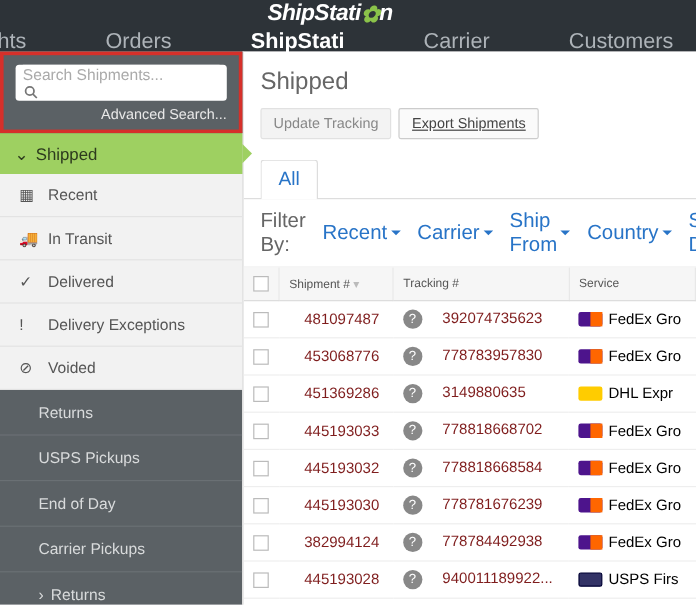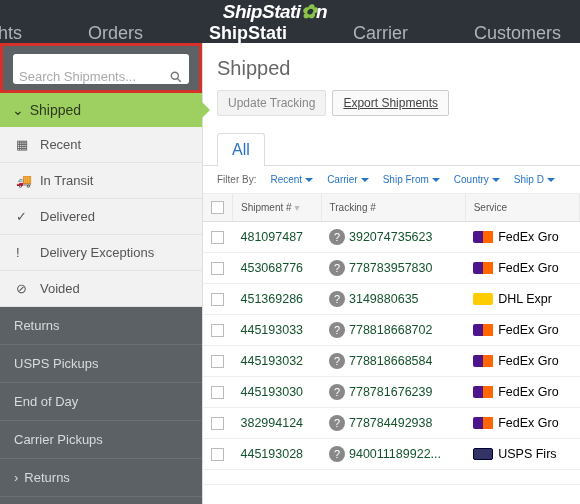--- a/index.html
+++ b/index.html
@@ -6,51 +6,51 @@
 body { width: 580px; height: 504px; overflow: hidden; background: #fff; }
 
 .topnav { background: #2d3338; height: 43px; display: flex; align-items: center; padding: 0 10px; flex-direction: column; }
 .logo { color: #fff; font-weight: 700; font-size: 19px; font-style: italic; letter-spacing: -0.5px; margin-right: 30px; display: flex; align-items: center;}
 .logo .gear { color: #8bc34a; display:inline-block; }
 .nav-items { display: flex; gap: 18px; }
 .nav-item { color: #adb3b8; font-size: 18px; cursor: pointer; margin-left: 48px; }
 .nav-item.active { color: #fff; font-weight: 600; }
 
 .searchwrap { background: #5b6165; padding: 8px 10px 6px; position: relative; border: 3px solid #d6302a; width: 202px;}
-.searchbox { display: flex; background: #fff; border-radius: 3px; height: 30px; align-items:flex-end; padding: 0 6px;}
+.searchbox { display: flex; background: #fff; border-radius: 3px; height: 30px; align-items:flex-start; padding: 0 6px; flex-direction: column;}
 .searchbox input { border: none; outline: none; flex: 1; font-size: 13px; color: #333; width: 100%;}
 .searchbox input::placeholder { color: #aaa; }
 .adv { text-align: right; color: #e8e8e8; font-size: 12px; padding-top: 4px; cursor: pointer;}
 
 .layout { display: flex; height: calc(504px - 43px); }
 .sidebar { width: 202px; flex-shrink: 0; background: #5b6165; display: flex; flex-direction: column;}
 .side-active { background: #9ed061; color: #2d3b1e; padding: 9px 12px; font-size: 14px; font-weight: 500; display:flex; align-items:center; gap:6px; position:relative;}
 .side-active::after { content:""; position:absolute; right:-8px; top:50%; transform:translateY(-50%); border-left:8px solid #9ed061; border-top:8px solid transparent; border-bottom:8px solid transparent;}
 .side-sub { background: #f2f2f2; }
 .side-sub-item { padding: 10px 12px 10px 16px; font-size: 13px; color: #555; border-bottom: 1px solid #e3e3e3; display:flex; align-items:center; gap:8px; cursor:pointer;}
-.side-item { padding: 11px 14px; color: #d9dbdc; font-size: 13px; border-bottom: 1px solid #6a7074; cursor:pointer; display:flex; align-items:center; gap:6px;}
+.side-item { padding: 11px 32px; color: #d9dbdc; font-size: 13px; border-bottom: 1px solid #6a7074; cursor:pointer; display:flex; align-items:center; gap:6px;}
 
 .main { flex: 1; display:flex; flex-direction:column; overflow:hidden; background:#fff; border-left:1px solid #ddd;}
 .main-head { padding: 14px 14px 8px; }
 .page-title { font-size: 20px; color: #666; font-weight: 400; margin-bottom: 10px;}
 .toolbar { display:flex; gap:6px; margin-bottom:8px;}
 .tbtn { background:#f3f3f3; border:1px solid #e1e1e1; padding:5px 10px; font-size:12px; color:#888; border-radius:2px; cursor:pointer; display:flex; align-items:center; gap:4px;}
 .tbtn.enabled { color:#444; background:#fafafa; border-color:#ccc;text-decoration:underline;}
 .tri-down { display:inline-block; border-left:4px solid transparent; border-right:4px solid transparent; border-top:4px solid currentColor;}
 .tabs { border-bottom:1px solid #ddd; padding: 0 14px;}
 .tab { display:inline-block; padding:7px 14px; border:1px solid #ddd; border-bottom:none; border-radius:3px 3px 0 0; font-size:16px; background:#fff; color:#2874c7; cursor:pointer; position:relative; top:1px;}
-.filters { padding: 8px 14px; font-size:10px; display:flex; gap:14px; align-items:center; border-bottom:1px solid #eee;}
+.filters { padding: 8px 14px; font-size:17px; display:flex; gap:14px; align-items:center; border-bottom:1px solid #eee;}
 .filters .lbl { color:#666;}
 .flt { color:#2874c7; cursor:pointer; display:flex; align-items:center; gap:3px;}
 .tri-blue { display:inline-block; border-left:4px solid transparent; border-right:4px solid transparent; border-top:4px solid #2874c7;}
 
 .table { width:100%; border-collapse:collapse; font-size:12.5px;}
 .table th { text-align:left; background:#f6f6f6; padding:7px 8px; border-bottom:1px solid #ddd; border-right:1px solid #e8e8e8; color:#555; font-weight:500; font-size:10px;}
 .table td { padding:7px 8px; border-bottom:1px solid #eee; white-space:nowrap;}
-.link { color:#14532d; cursor:pointer;}
+.link { color:#7f1d1d; cursor:pointer;margin-left:13px;}
 .qmark { display:inline-flex; width:16px; height:16px; border-radius:50%; background:#888; color:#fff; font-size:11px; align-items:center; justify-content:center; margin-right:4px;}
 .svc { display:flex; align-items:center; gap:5px;}
 .svc-icon { width:20px; height:12px; border-radius:2px; display:inline-block;}
 .fedex { background:#4d148c; position:relative;}
 .fedex::after{content:""; position:absolute; right:0; top:0; width:50%; height:100%; background:#ff6600;}
 .dhl { background:#ffcc00;}
 .usps { background:#336; border:1px solid #003;}
 .chk { width:13px; height:13px; border:1px solid #bbb; background:#fff; cursor:pointer;}
 
 .icon-sm { width:14px; height:14px; color:#777; flex-shrink:0;}
@@ -77,20 +77,21 @@
 <div class="layout">
   <div class="sidebar">
     <div class="searchwrap">
       <div class="searchbox">
         <input placeholder="Search Shipments..." style="">
         <svg class="icon-sm" viewBox="0 0 24 24" fill="none" stroke="currentColor" stroke-width="2.5">
             <circle cx="10" cy="10" r="6"></circle>
             <line x1="20" y1="20" x2="14.5" y2="14.5"></line>
           </svg>
       </div>
+      <div class="adv">Advanced Search...</div>
     </div>
     <div class="side-active">
       <span>⌄</span>
       <span>Shipped</span>
     </div>
     <div class="side-sub">
         <div class="side-sub-item">
           <span style="width: 16px;">▦</span>
           <span>Recent</span>
         </div>

